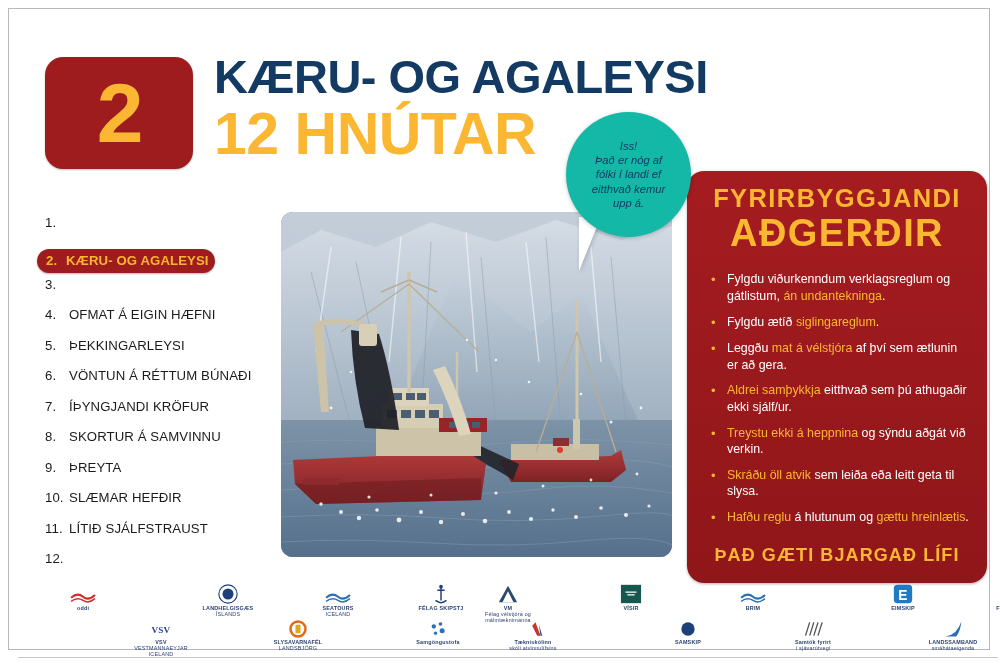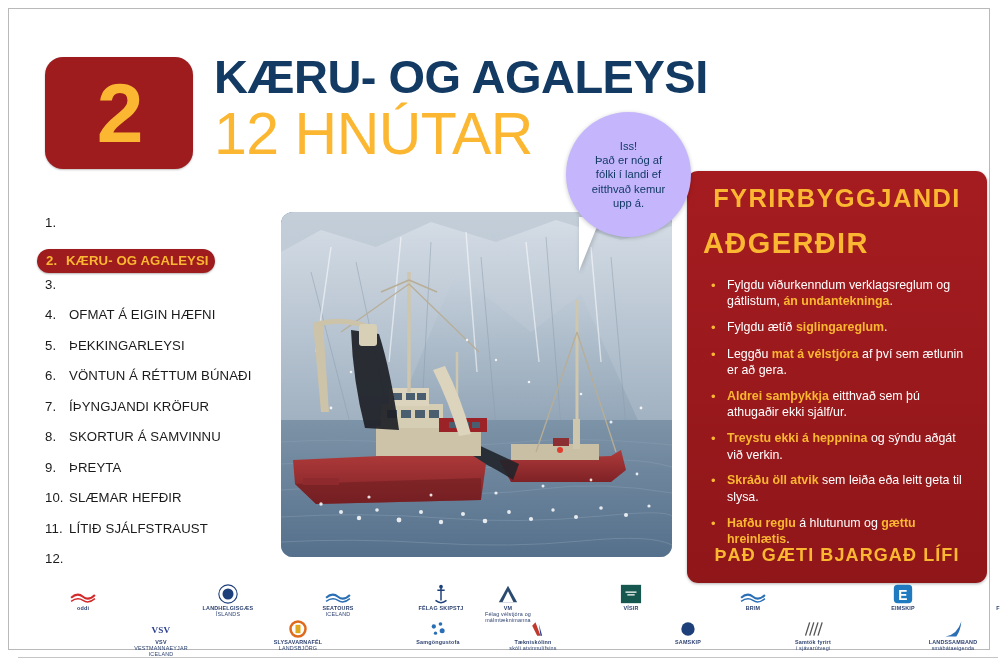--- a/index.html
+++ b/index.html
@@ -23,30 +23,31 @@
   .num-badge span{
     color:#fbb731;font-size:84px;font-weight:bold;line-height:1;
     letter-spacing:-2px;
   }
   .title-block{position:absolute;left:205px;top:44px;width:470px;}
   .title-line1{
     color:#123a63;font-size:47px;font-weight:bold;line-height:1.02;
     letter-spacing:-0.5px;white-space:nowrap;
   }
   .title-line2{
-    color:#fbb731;font-size:59px;font-weight:normal;line-height:1.02;
+    color:#fbb731;font-size:59px;font-weight:bold;line-height:1.02;
     letter-spacing:-0.5px;margin-top:3px;white-space:nowrap;
   }
 
   
   .bubble{
     position:absolute;left:557px;top:103px;width:125px;height:125px;
-    background:#c4b5fd;border-radius:50%;z-index:6;
+    background:#14b8a6;border-radius:50%;z-index:6;
     display:flex;align-items:center;justify-content:center;
     box-shadow:0 1px 4px rgba(0,0,0,.22);
+    font-style:italic;
   }
   .bubble-text{
     color:#123a63;font-size:11.2px;line-height:1.28;text-align:center;
     padding:0 9px;white-space:pre-line;
   }
   .bubble-tail{
     position:absolute;left:570px;top:208px;width:0;height:0;z-index:5;
     border-left:17px solid #fff;
     border-right:9px solid transparent;
     border-top:12px solid #fff;
@@ -74,38 +75,38 @@
   .photo{
     position:absolute;left:272px;top:203px;width:391px;height:345px;
     border-radius:12px;overflow:hidden;background:#4a6a86;
   }
   .photo svg{display:block;width:100%;height:100%;}
 
   
   .panel{
     position:absolute;left:678px;top:162px;width:300px;height:412px;
     background:linear-gradient(180deg,#a51c20 0%,#8f1619 100%);
-    border-radius:11px;box-shadow:0 1px 3px rgba(0,0,0,.3);
+    border-radius:17px;box-shadow:0 1px 3px rgba(0,0,0,.3);
     padding:14px 16px 0 16px;box-sizing:border-box;
   }
   .panel-h1{
     color:#fbb731;font-size:25.5px;font-weight:bold;letter-spacing:1.4px;
     text-align:center;line-height:1.06;
   }
   .panel-h2{
-    color:#fbb731;font-size:29px;font-weight:bold;letter-spacing:1.4px;
-    line-height:1.06;margin-top:16px;
+    color:#fbb731;font-size:38px;font-weight:bold;letter-spacing:1.4px;
+    text-align:center;line-height:1.06;margin-top:1px;
   }
   .bullets{margin-top:18px;padding:0 2px 0 8px;}
   .bullet{
     display:flex;margin-bottom:9.5px;
     color:#ffffff;font-size:12.4px;line-height:1.32;
   }
   .dot{color:#fbb731;flex:none;width:16px;font-size:13px;line-height:1.32;}
-  .bullet b{color:#fbb731;font-weight:bold;}
+  .bullet b{color:#fbb731;font-weight:normal;}
   .panel-foot{
     position:absolute;left:0;right:0;bottom:17px;text-align:center;
     color:#fbb731;font-size:18px;font-weight:bold;letter-spacing:1.1px;
   }
 
   
   .logo-bar{
     position:absolute;left:9px;top:572px;width:980px;height:77px;
     border-bottom:1px solid #c5c5c5;box-sizing:border-box;
   }

